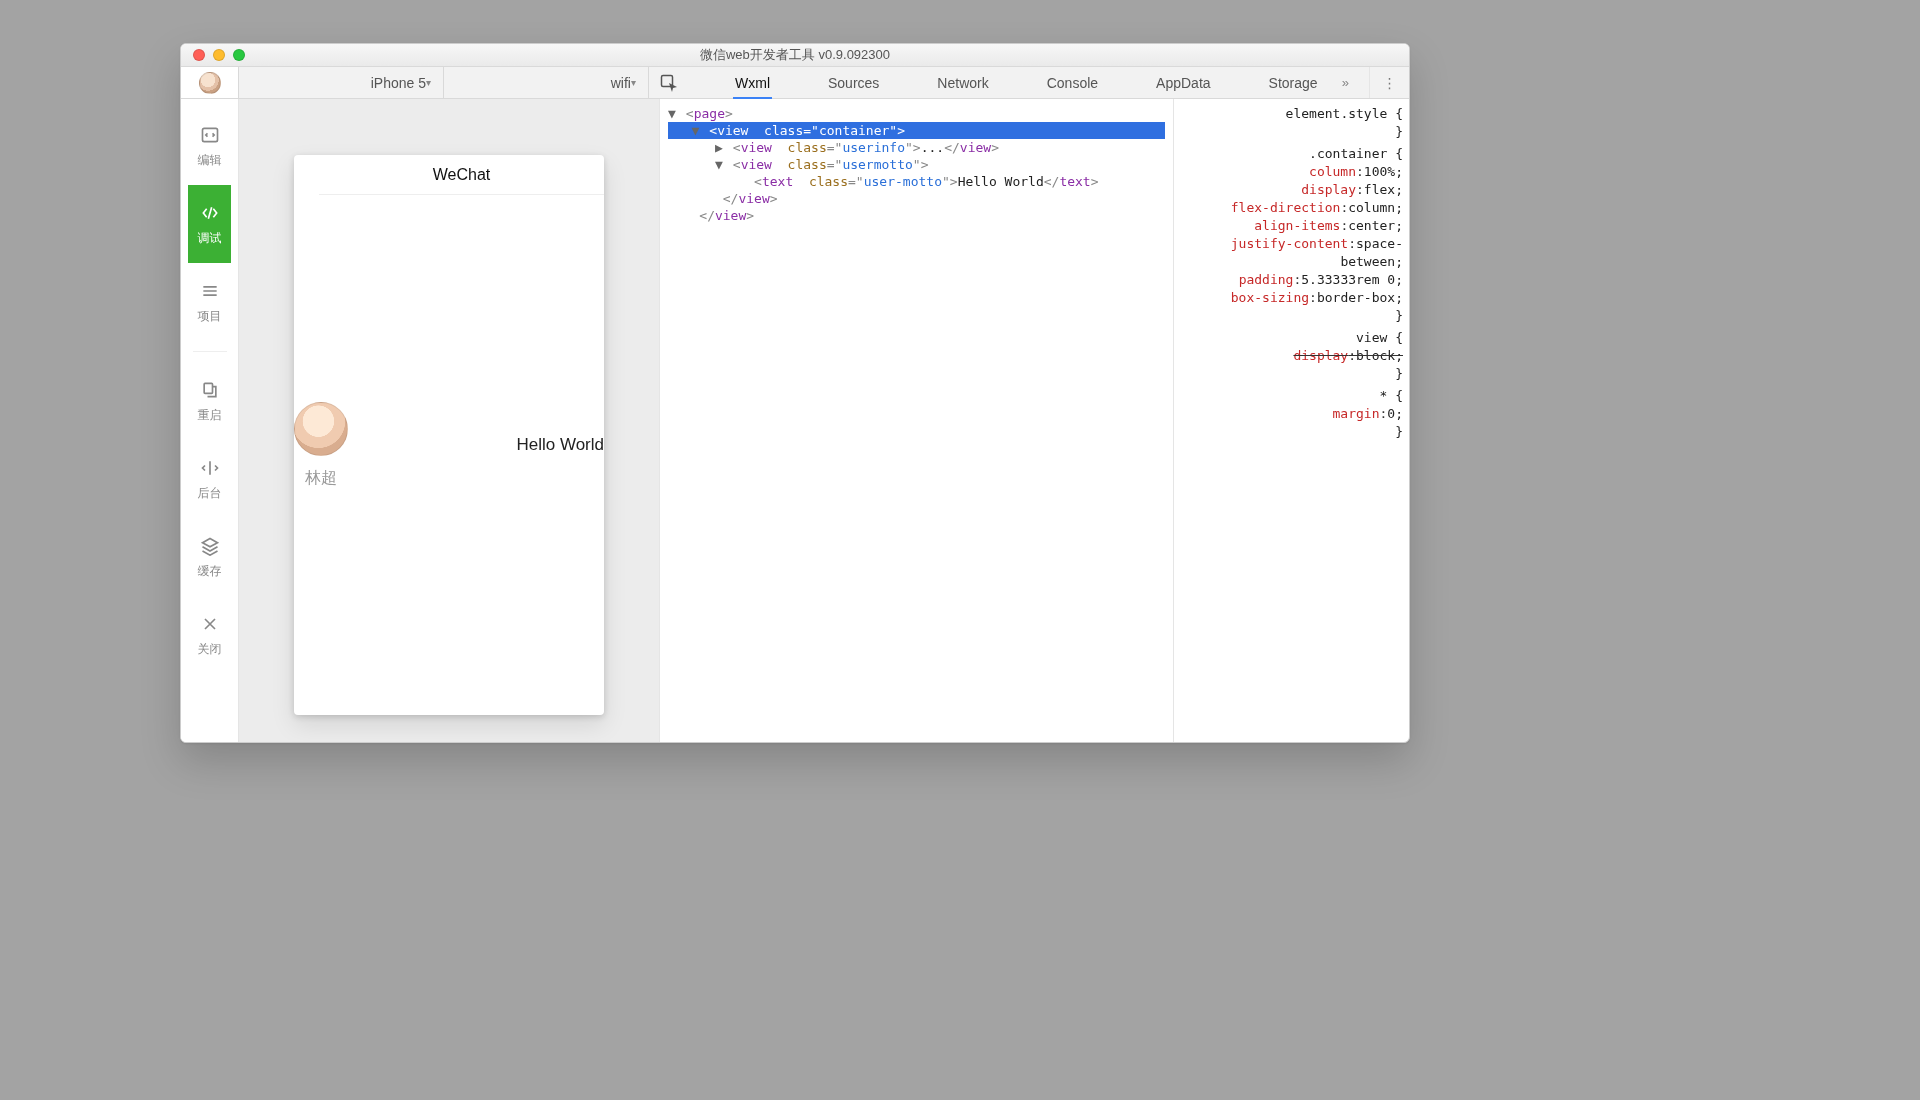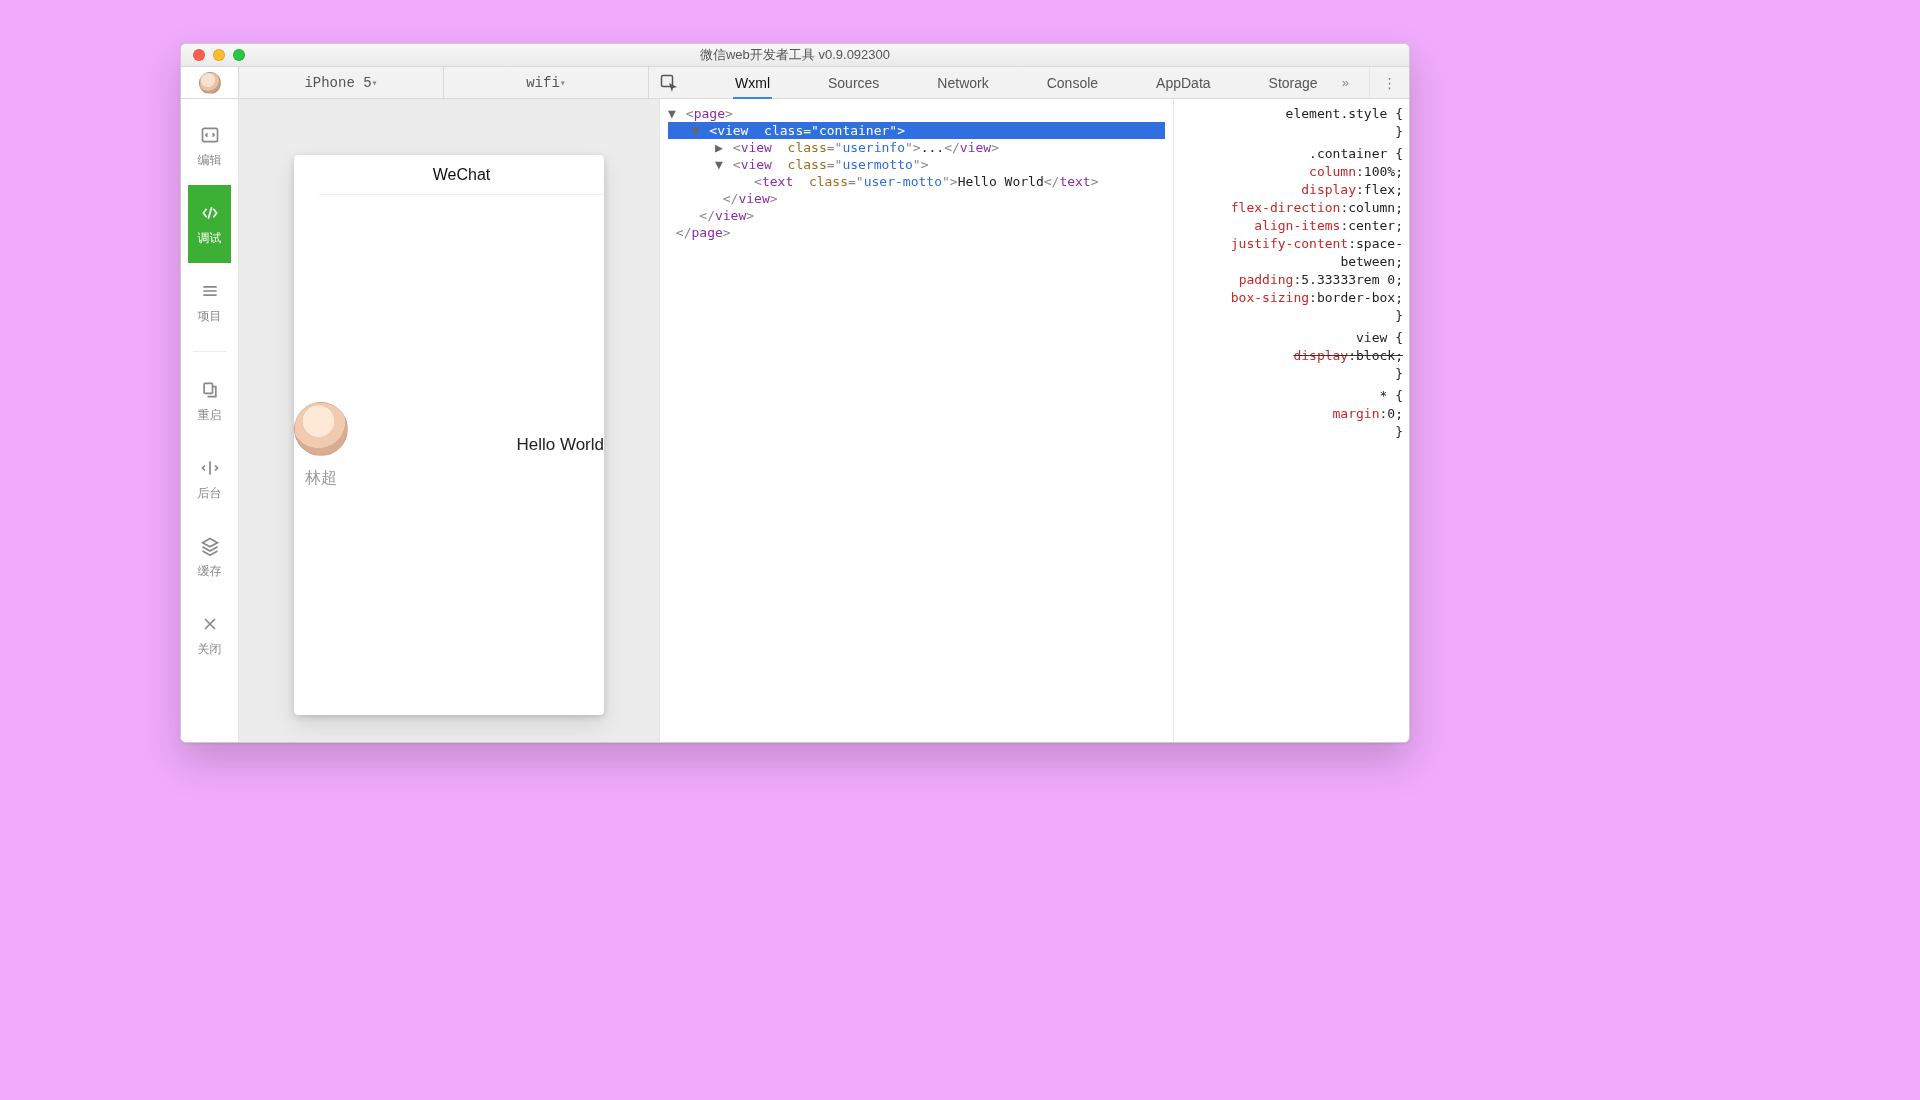--- a/index.html
+++ b/index.html
@@ -1,17 +1,17 @@
 <!DOCTYPE html>
 <html><head>
 <meta charset="utf-8">
 <style>
   * { margin:0; padding:0; box-sizing:border-box; }
   html,body { width:100%; height:100%; background:#f0f0f0; font-family:"Helvetica Neue",Arial,sans-serif; font-size:14px; color:#333; }
-  .stage { width:1920px; height:1100px; position:relative; background:#f0abfc; }
+  .stage { width:1920px; height:1100px; position:relative; background:#a3a3a3; }
   .window {
     position:absolute; left:180px; top:43px; width:1230px; height:700px;
     background:#fff; border:1px solid #ccc; border-radius:6px;
     box-shadow:0 18px 40px rgba(0,0,0,.18), 0 1px 2px rgba(0,0,0,.08);
     display:flex; flex-direction:column; overflow:hidden;
   }
   
   .titlebar {
     height:23px; background:linear-gradient(#f7f7f7,#eaeaea);
     border-bottom:1px solid #d9d9d9; display:flex; align-items:center;
@@ -21,21 +21,21 @@
   .tl { width:12px; height:12px; border-radius:50%; border:1px solid rgba(0,0,0,.12); }
   .tl.red{background:#ff5f57;} .tl.yel{background:#febc2e;} .tl.grn{background:#28c840;}
   .wintitle { position:absolute; left:0; right:0; text-align:center; font-size:13px; color:#555; }
   
   .toolbar {
     height:32px; background:#f2f2f2; border-bottom:1px solid #d9d9d9;
     display:flex; align-items:stretch;
   }
   .avatarCell { width:58px; display:flex; align-items:center; justify-content:center; border-right:1px solid #d9d9d9; background:#fff; }
   .avatarCell .av { width:22px; height:22px; border-radius:50%; background:radial-gradient(circle at 40% 35%, #f7e2cf 0 40%, #e4c1a8 41% 60%, #caa183 61% 100%); border:1px solid rgba(0,0,0,.1);}
-  .dd { display:flex; align-items:center; padding:0 12px; border-right:1px solid #d9d9d9; min-width:205px; justify-content:center; cursor:default; color:#555;font-family:Liberation Mono, monospace;}
+  .dd { display:flex; align-items:center; padding:0 12px; border-right:1px solid #d9d9d9; min-width:205px; justify-content:flex-end; cursor:default; color:#555;}
   .dd .chev { color:#888; font-size:10px;}
   .devtabs { flex:1; display:flex; align-items:center; padding-left:10px; gap:22px; color:#555; }
   .pickIcon { width:20px; height:20px; display:inline-flex; align-items:center; justify-content:center; color:#555;}
   .dtab { padding:0 2px; height:100%; display:flex; align-items:center; position:relative;margin-left:32px;}
   .dtab.active { color:#111; }
   .dtab.active::after { content:""; position:absolute; left:0; right:0; bottom:-1px; height:2px; background:#3b82f6; }
   .moretabs { color:#888; font-size:13px;}
   .kebabCell { width:40px; display:flex; align-items:center; justify-content:center; color:#777; border-left:1px solid #e5e5e5;}
   
   .body { flex:1; display:flex; min-height:0; }
@@ -220,21 +220,20 @@
 
     <div class="devpanes">
       <div class="wxmlTree">
 <div class="row"><span class="arrow">▼</span> <span class="pun">&lt;</span><span class="tag">page</span><span class="pun">&gt;</span></div>
 <div class="row sel">   <span class="arrow">▼</span> <span class="pun">&lt;</span><span class="tag">view</span>  <span class="attr">class</span><span class="pun">=</span><span class="pun">"</span><span class="str">container</span><span class="pun">"</span><span class="pun">&gt;</span></div>
 <div class="row">      <span class="arrow">▶</span> <span class="pun">&lt;</span><span class="tag">view</span>  <span class="attr">class</span><span class="pun">=</span><span class="pun">"</span><span class="str">userinfo</span><span class="pun">"</span><span class="pun">&gt;</span><span class="txt">...</span><span class="pun">&lt;/</span><span class="tag">view</span><span class="pun">&gt;</span></div>
 <div class="row">      <span class="arrow">▼</span> <span class="pun">&lt;</span><span class="tag">view</span>  <span class="attr">class</span><span class="pun">=</span><span class="pun">"</span><span class="str">usermotto</span><span class="pun">"</span><span class="pun">&gt;</span></div>
 <div class="row">           <span class="pun">&lt;</span><span class="tag">text</span>  <span class="attr">class</span><span class="pun">=</span><span class="pun">"</span><span class="str">user-motto</span><span class="pun">"</span><span class="pun">&gt;</span><span class="txt">Hello World</span><span class="pun">&lt;/</span><span class="tag">text</span><span class="pun">&gt;</span></div>
 <div class="row">       <span class="pun">&lt;/</span><span class="tag">view</span><span class="pun">&gt;</span></div>
 <div class="row">    <span class="pun">&lt;/</span><span class="tag">view</span><span class="pun">&gt;</span></div>
-<div class="row"> <span class="pun">&lt;/</span><span class="tag">page</span><span class="pun">&gt;</span></div>
       </div>
 
       <div class="stylesPane">
         <div class="rule">
           <div class="sel2">element.style {</div>
           <div class="sel2">}</div>
         </div>
         <div class="rule">
           <div class="sel2">.container {</div>
           <div class="indent"><span class="prop">column</span>:<span class="val">100%;</span></div>

